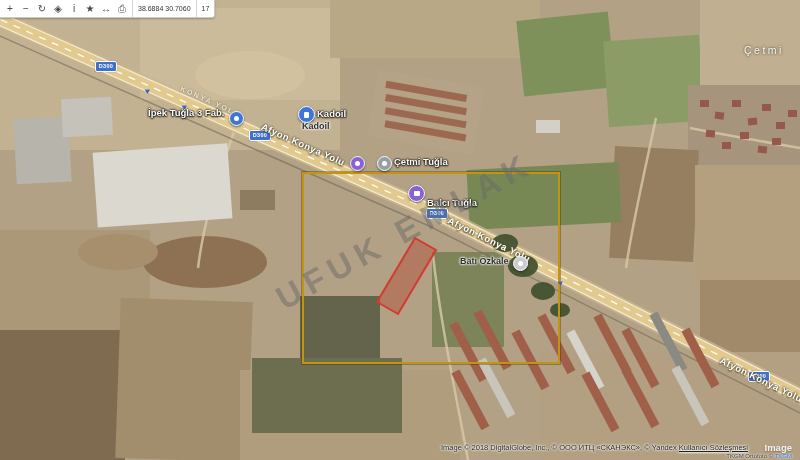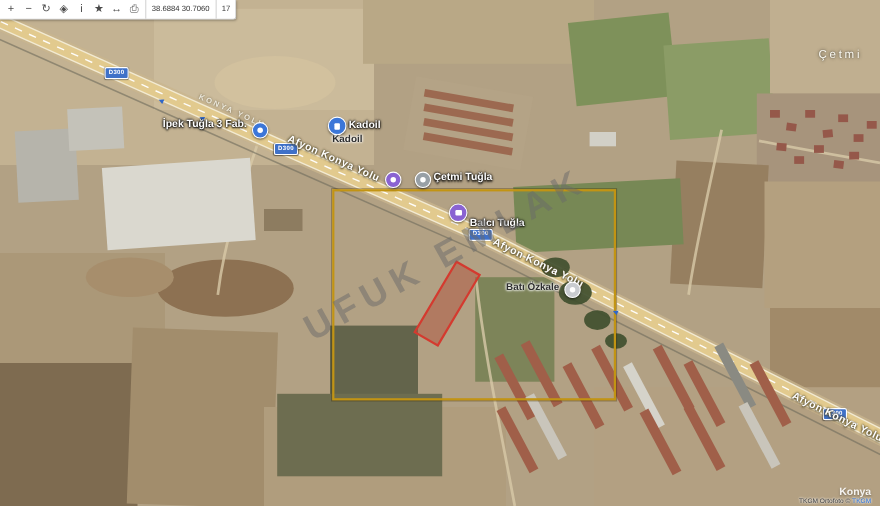--- a/index.html
+++ b/index.html
@@ -250,20 +250,25 @@
       <span class="tb-icon">◈</span>
       <span class="tb-icon">i</span>
       <span class="tb-icon">★</span>
       <span class="tb-icon">↔</span>
       <span class="tb-icon">⎙</span>
     </div>
     <div class="tb-seg">38.6884  30.7060</div>
     <div class="tb-seg">17</div>
   </div>
 
-  <div class="abs ylogo">Konya</div>
+  <div class="abs attr1">
+    <span>Image © 2018 DigitalGlobe, Inc., © ООО ИТЦ «СКАНЭКС», © Yandex</span>
+    <span> </span>
+    <span class="link">Kullanıcı Sözleşmesi</span>
+  </div>
+  <div class="abs ylogo">Image</div>
   <div class="abs attr2">
     <span>TKGM Ortofoto ©</span>
     <span> </span>
     <span class="blue">TKGM</span>
   </div>
 
 </div>
 
 </body></html>

